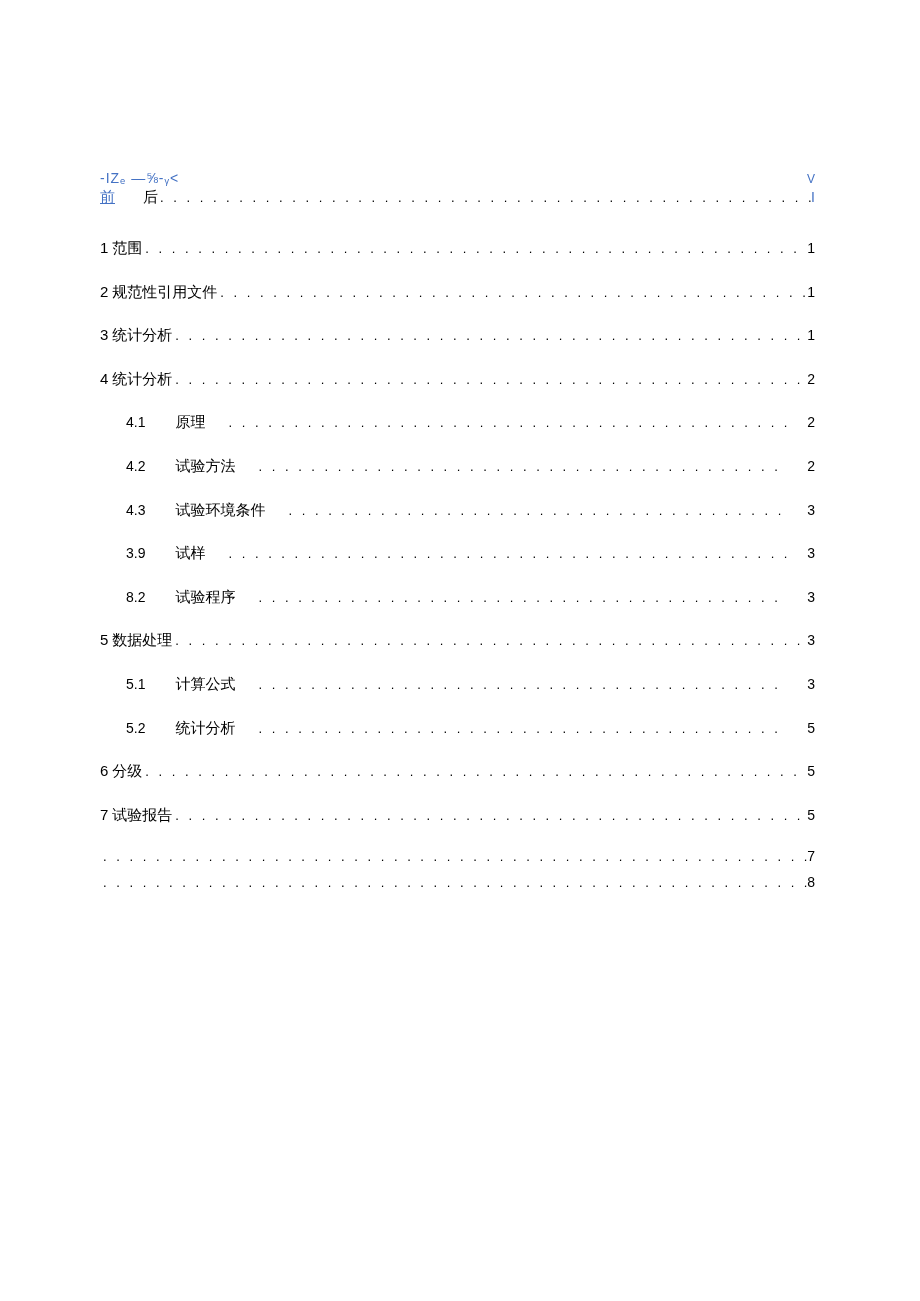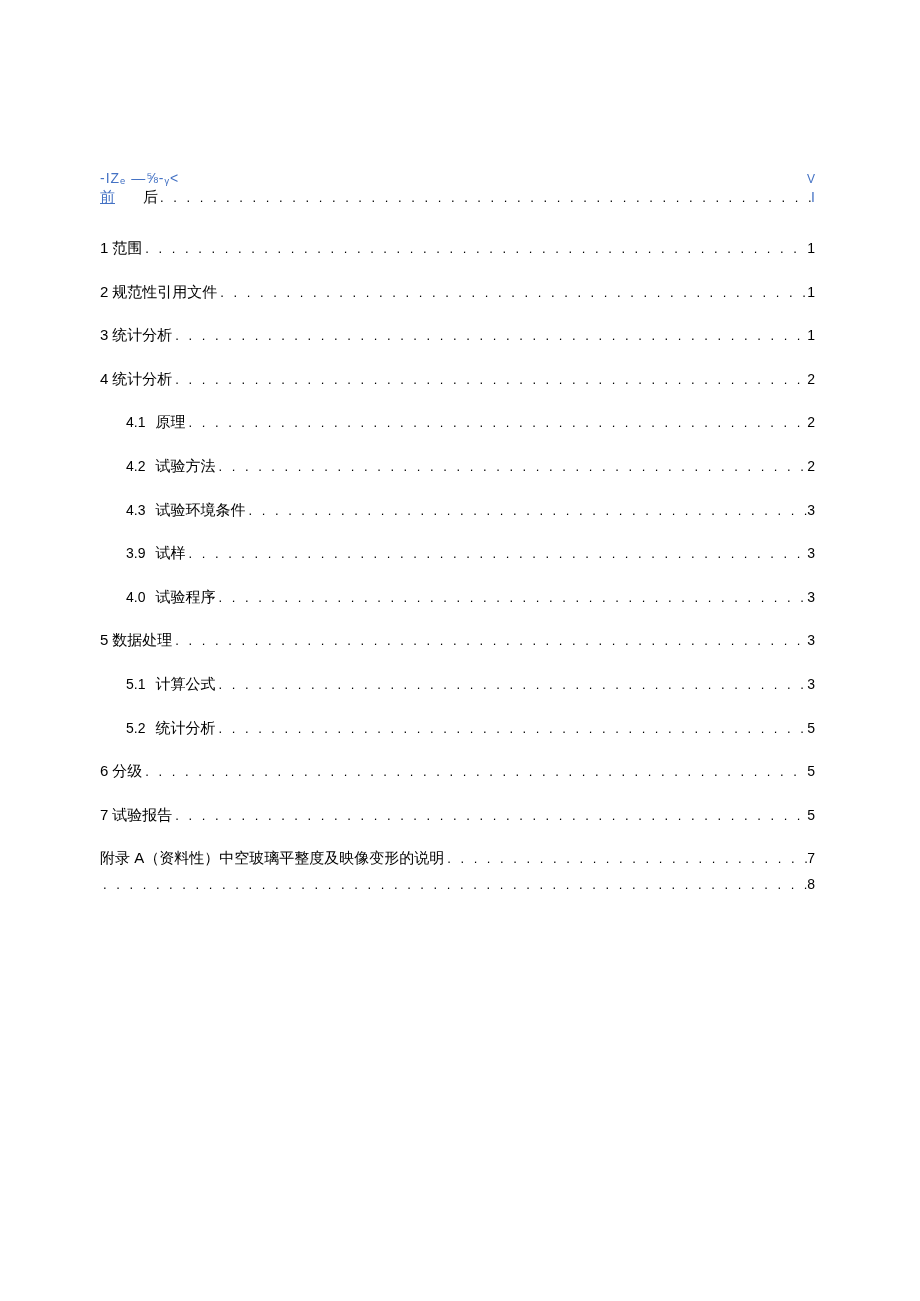--- a/index.html
+++ b/index.html
@@ -64,20 +64,21 @@
     .toc-row {
       display: flex;
       align-items: baseline;
       width: 100%;
       margin-bottom: 22px;
       font-size: 15px;
       line-height: 1.4;
     }
     .toc-row.sub {
       padding-left: 26px;
+      gap: 20px;
     }
     .toc-num {
       margin-right: 4px;
       white-space: nowrap;
     }
     .toc-subnum {
       margin-right: 10px;
       white-space: nowrap;
       font-family: Arial, sans-serif;
       font-size: 14px;
@@ -165,21 +166,21 @@
       <span class="toc-dots">. . . . . . . . . . . . . . . . . . . . . . . . . . . . . . . . . . . . . . . . . . . . . . . . . . . . . . . . . . . . . . . . . . . . . . . . . . . . . . . . . . . . . . . . . . . . . . . . . . . . . . . . . . . . . . . . . . . . . . . . . . . . . . . . .</span>
       <span class="toc-page">3</span>
     </div>
     <div class="toc-row sub">
       <span class="toc-subnum">3.9</span>
       <span class="toc-title">试样</span>
       <span class="toc-dots">. . . . . . . . . . . . . . . . . . . . . . . . . . . . . . . . . . . . . . . . . . . . . . . . . . . . . . . . . . . . . . . . . . . . . . . . . . . . . . . . . . . . . . . . . . . . . . . . . . . . . . . . . . . . . . . . . . . . . . . . . . . . . . . . .</span>
       <span class="toc-page">3</span>
     </div>
     <div class="toc-row sub">
-      <span class="toc-subnum">4.0</span>
+      <span class="toc-subnum">8.2</span>
       <span class="toc-title">试验程序</span>
       <span class="toc-dots">. . . . . . . . . . . . . . . . . . . . . . . . . . . . . . . . . . . . . . . . . . . . . . . . . . . . . . . . . . . . . . . . . . . . . . . . . . . . . . . . . . . . . . . . . . . . . . . . . . . . . . . . . . . . . . . . . . . . . . . . . . . . . . . . .</span>
       <span class="toc-page">3</span>
     </div>
     <div class="toc-row">
       <span class="toc-num">5</span>
       <span class="toc-title">数据处理</span>
       <span class="toc-dots">. . . . . . . . . . . . . . . . . . . . . . . . . . . . . . . . . . . . . . . . . . . . . . . . . . . . . . . . . . . . . . . . . . . . . . . . . . . . . . . . . . . . . . . . . . . . . . . . . . . . . . . . . . . . . . . . . . . . . . . . . . . . . . . . .</span>
       <span class="toc-page">3</span>
     </div>
@@ -204,21 +205,20 @@
     <div class="toc-row">
       <span class="toc-num">7</span>
       <span class="toc-title">试验报告</span>
       <span class="toc-dots">. . . . . . . . . . . . . . . . . . . . . . . . . . . . . . . . . . . . . . . . . . . . . . . . . . . . . . . . . . . . . . . . . . . . . . . . . . . . . . . . . . . . . . . . . . . . . . . . . . . . . . . . . . . . . . . . . . . . . . . . . . . . . . . . .</span>
       <span class="toc-page">5</span>
     </div>
   </div>
 
 <div id="appendix-container">
     <div class="appendix-row">
-      <span class="toc-title">附录 A（资料性）中空玻璃平整度及映像变形的说明</span>
       <span class="toc-dots">. . . . . . . . . . . . . . . . . . . . . . . . . . . . . . . . . . . . . . . . . . . . . . . . . . . . . . . . . . . . . . . . . . . . . . . . . . . . . . . . . . . . . . . . . . . . . . . . . . . . . . . . . . . . . . . . . . . . . . . . . . . . . . . . .</span>
       <span class="toc-page">7</span>
     </div>
     <div class="appendix-row">
       <span class="toc-dots">. . . . . . . . . . . . . . . . . . . . . . . . . . . . . . . . . . . . . . . . . . . . . . . . . . . . . . . . . . . . . . . . . . . . . . . . . . . . . . . . . . . . . . . . . . . . . . . . . . . . . . . . . . . . . . . . . . . . . . . . . . . . . . . . .</span>
       <span class="toc-page">8</span>
     </div>
   </div>
 
 </body></html>

